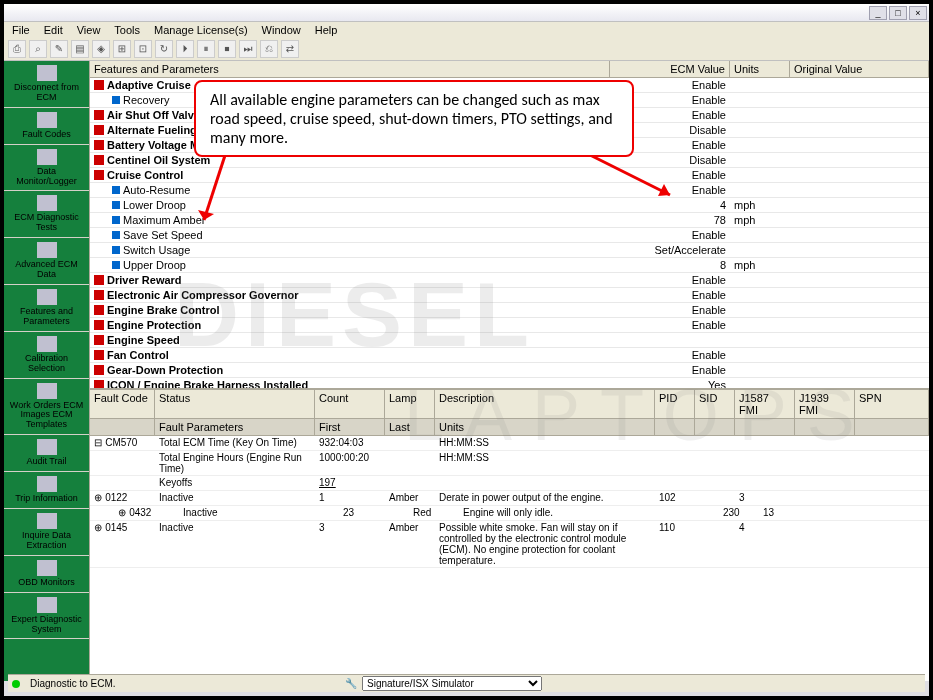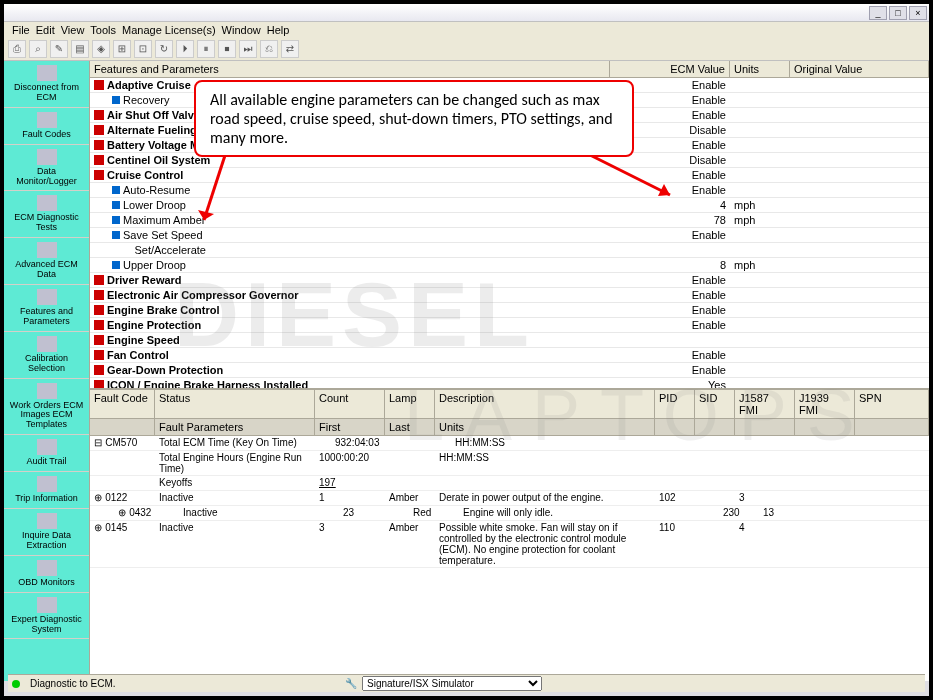--- a/index.html
+++ b/index.html
@@ -1,25 +1,25 @@
 <!DOCTYPE html>
 <html><head>
 <meta charset="utf-8">
 <style>
 * { box-sizing: border-box; margin: 0; padding: 0; }
 body { font-family: Tahoma, sans-serif; font-size: 11px; background: #ece9d8; width: 933px; height: 700px; overflow: hidden; position: relative; }
 .border-outer { border: 4px solid #000; width: 933px; height: 700px; background: #e0dfe3; position: relative; }
 .titlebar { height: 18px; background: linear-gradient(#fff,#e8e8f0); border-bottom: 1px solid #c0c0c0; display: flex; justify-content: flex-end; align-items: center; padding-right: 2px; gap: 2px; }
 .titlebtn { width: 18px; height: 14px; background: #e0e0e8; border: 1px solid #a0a0b0; font-size: 9px; text-align: center; line-height: 12px; }
-.menubar { display: flex; gap: 6px; padding: 2px 8px; font-size: 11px; color: #000; background: #ece9d8; }
+.menubar { display: flex; gap: 14px; padding: 2px 8px; font-size: 11px; color: #000; background: #ece9d8; }
 .menubar span { cursor: default; }
 .toolbar { display: flex; gap: 3px; padding: 2px 4px; background: #ece9d8; border-bottom: 1px solid #c0c0c0; }
 .tbtn { width: 18px; height: 18px; border: 1px solid #ccc; background: #f0f0f0; font-size: 10px; text-align: center; line-height: 16px; color: #555; }
 .main { display: flex; height: 620px; }
-.sidebar { width: 86px; background: #5eead4; border-right: 1px solid #aca899; display: flex; flex-direction: column; }
+.sidebar { width: 86px; background: #15803d; border-right: 1px solid #aca899; display: flex; flex-direction: column; }
 .side-item { padding: 4px 3px; border-bottom: 1px solid #d4d0c8; display: flex; flex-direction: column; align-items: center; text-align: center; font-size: 9px; line-height: 1.1; cursor: pointer; }
 .side-icon { width: 20px; height: 16px; background: #c0c0d0; margin-bottom: 2px; display: inline-block; }
 .content { flex: 1; display: flex; flex-direction: column; background: #fff; }
 .params-header { display: flex; background: #ece9d8; border-bottom: 1px solid #aca899; font-size: 11px; }
 .ph-col { padding: 2px 4px; border-right: 1px solid #aca899; }
 .params-body { flex: 0 0 310px; overflow-y: auto; background: #fff; position: relative; }
 .param-row { display: flex; height: 15px; align-items: center; border-bottom: 1px solid #e8e8e8; }
 .param-name { flex: 0 0 520px; padding-left: 4px; display: flex; align-items: center; gap: 3px; }
 .param-name.bold { font-weight: bold; }
 .param-icon { width: 10px; height: 10px; background: #c00; display: inline-block; }
@@ -225,20 +225,24 @@
           </div>
           <div class="param-row">
             <div class="param-name">
               <span class="param-icon sub"></span>
               <span>Save Set Speed</span>
             </div>
             <div class="param-val">Enable</div>
             <div class="param-unit"></div>
           </div>
           <div class="param-row">
+            <div class="param-name">
+              <span class="param-icon sub"></span>
+              <span>Switch Usage</span>
+            </div>
             <div class="param-val">Set/Accelerate</div>
             <div class="param-unit"></div>
           </div>
           <div class="param-row">
             <div class="param-name">
               <span class="param-icon sub"></span>
               <span>Upper Droop</span>
             </div>
             <div class="param-val">8</div>
             <div class="param-unit">mph</div>
@@ -331,21 +335,21 @@
           <div style="flex:0 0 40px"></div>
           <div style="flex:0 0 40px"></div>
           <div style="flex:0 0 60px"></div>
           <div style="flex:0 0 60px"></div>
           <div style="flex:1"></div>
         </div>
         <div class="fc-body" id="fc-body">
             <div class="fc-row">
               <div style="flex: 0 0 65px;">⊟ CM570</div>
               <div style="flex: 0 0 160px;">Total ECM Time (Key On Time)</div>
-              <div style="flex: 0 0 70px; margin-left: 16px;">932:04:03</div>
+              <div style="flex: 0 0 70px;">932:04:03</div>
               <div style="flex: 0 0 50px;"></div>
               <div style="flex: 0 0 220px;">HH:MM:SS</div>
               <div style="flex: 0 0 40px;"></div>
               <div style="flex: 0 0 40px;"></div>
               <div style="flex: 0 0 60px;"></div>
               <div style="flex: 0 0 60px;"></div>
               <div style="flex: 1 1 0%;"></div>
             </div>
             <div class="fc-row">
               <div style="flex: 0 0 65px;"></div>

